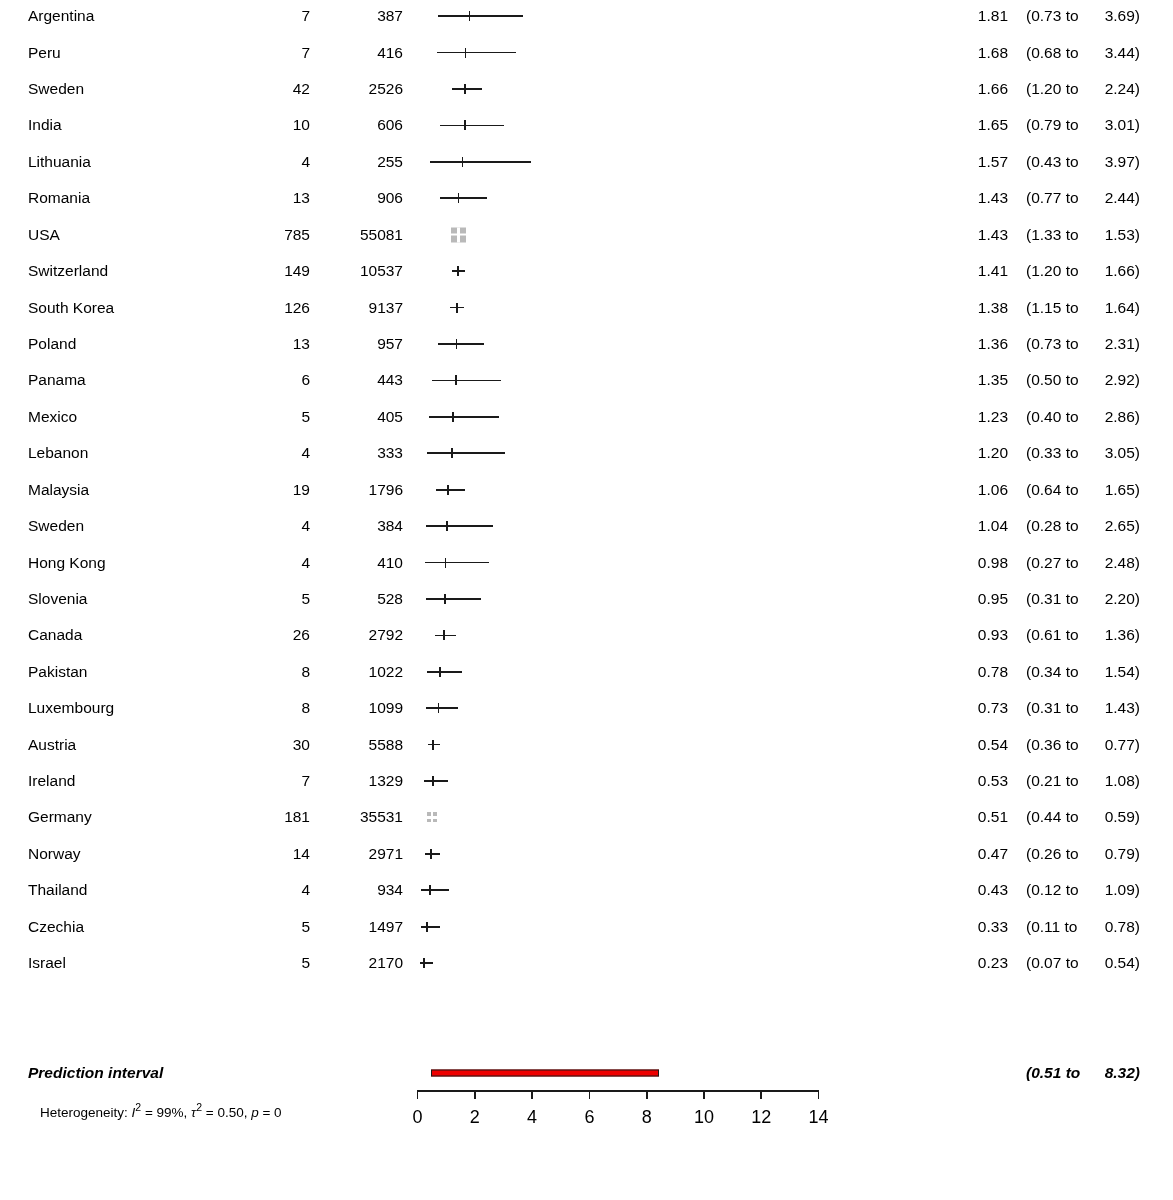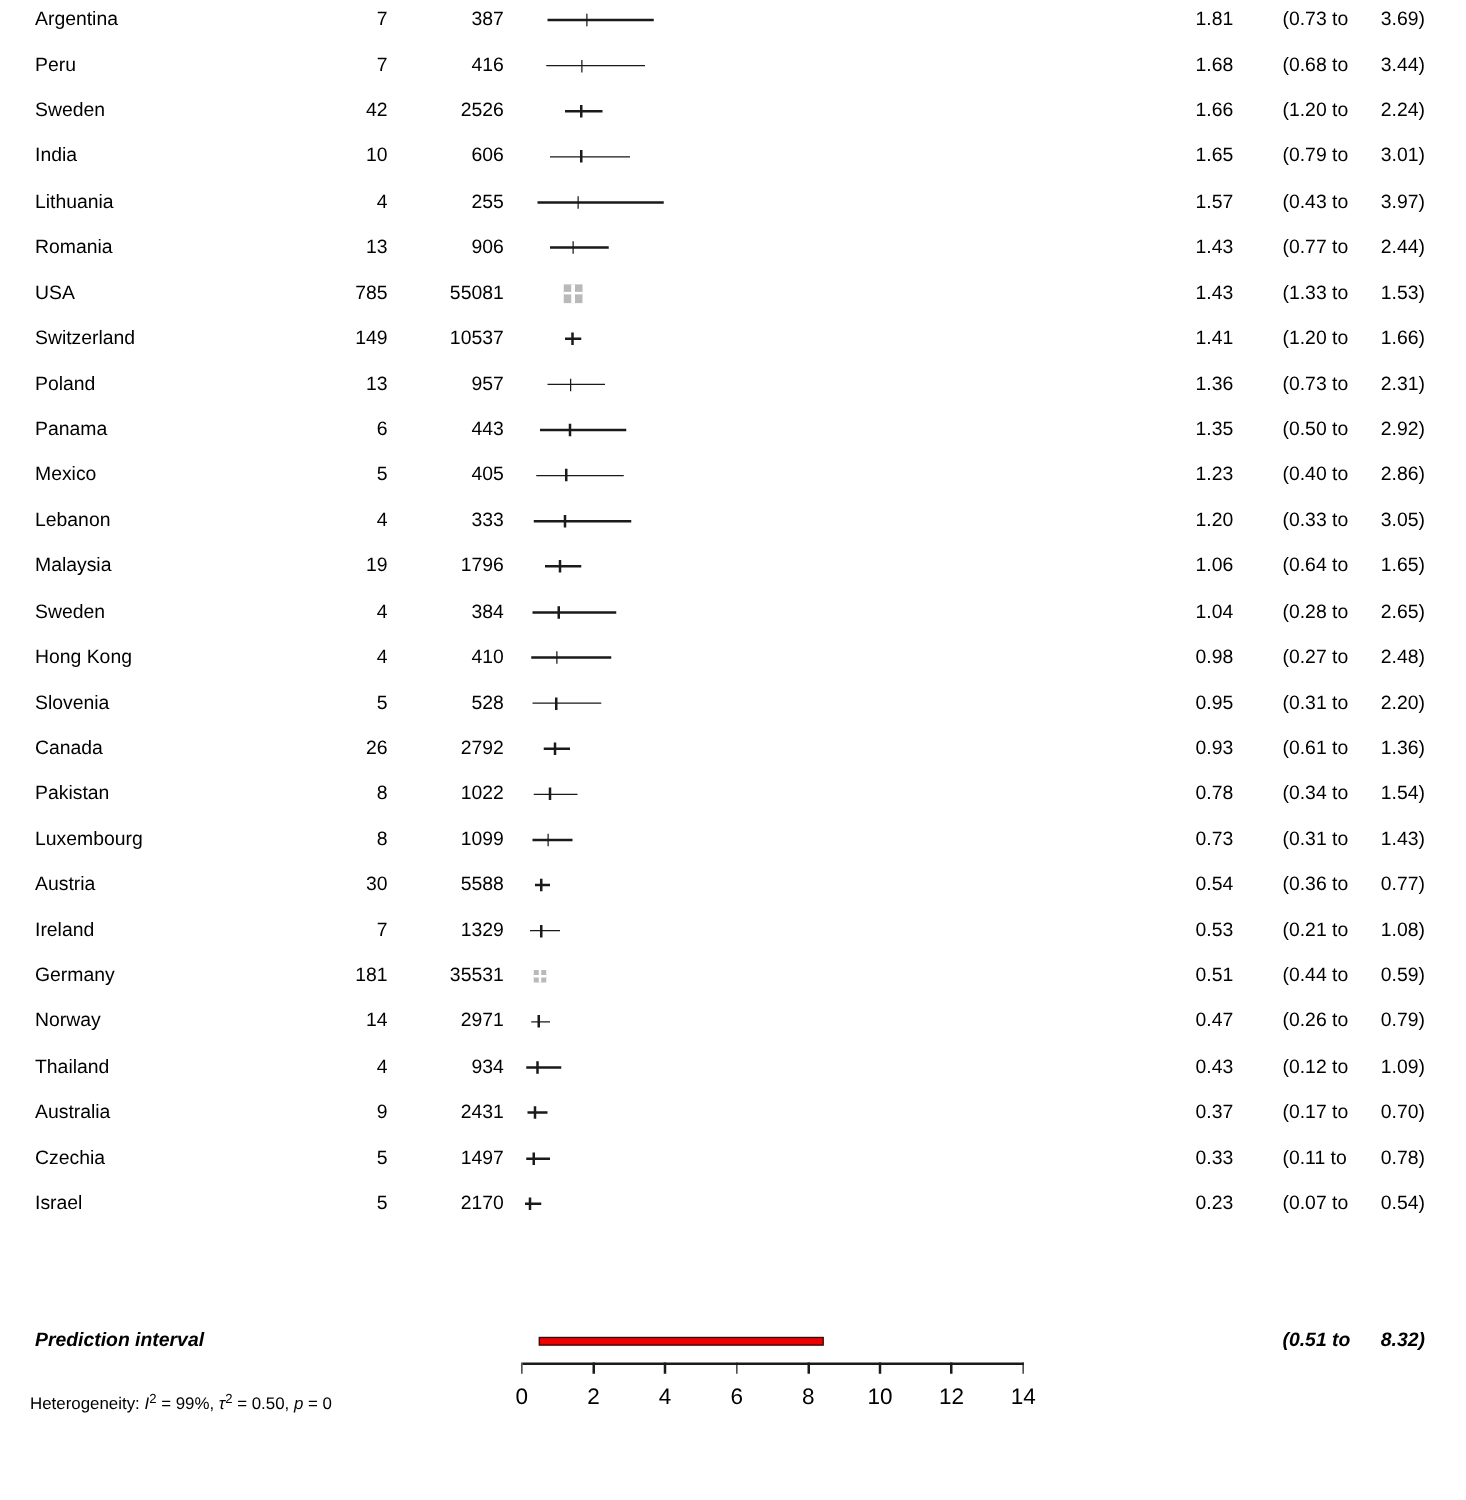--- a/index.html
+++ b/index.html
@@ -6,35 +6,35 @@
   .canvas{
     position:relative;width:1173px;height:1200px;background:#ffffff;
     font-family:"Liberation Sans",sans-serif;color:#000;font-size:15.5px;overflow:hidden;
   }
   .rows{position:absolute;left:0;top:-2px;width:100%;}
   .row{position:relative;height:36.43px;width:100%;}
   .cell{position:absolute;top:50%;transform:translateY(-50%);white-space:nowrap;}
   .country{left:28px;}
   .studies{left:225px;width:85px;text-align:right;}
   .patients{left:319px;width:84px;text-align:right;}
-  .estimate{left:935px;width:73px;text-align:center;}
+  .estimate{left:935px;width:73px;text-align:right;}
   .ci-text{left:1026px;width:114px;display:flex;justify-content:space-between;}
   .plotlayer{position:absolute;left:0;top:0;right:0;bottom:0;}
   .ci-line{position:absolute;top:50%;height:1.7px;margin-top:-0.85px;background:#1a1a1a;}
   .est-tick{position:absolute;top:50%;width:1.7px;height:10px;margin-top:-5px;background:#1a1a1a;}
   .weight-square{position:absolute;top:50%;transform:translateY(-50%);background:#b9b9b9;}
   .sq-cross-h{position:absolute;left:0;right:0;top:50%;height:2.4px;margin-top:-1.2px;background:#ffffff;}
   .sq-cross-v{position:absolute;top:0;bottom:0;left:50%;width:2.4px;margin-left:-1.2px;background:#ffffff;}
   .prediction-row{position:absolute;left:0;top:1054.5px;height:36.43px;width:100%;font-style:italic;}
   .bold{font-weight:bold;}
   .prediction-bar{position:absolute;top:50%;transform:translateY(-50%);height:5px;border:1.9px solid #1a1a1a;background:#ee0000;}
   .x-axis-line{position:absolute;height:1.8px;background:#1a1a1a;}
   .x-tick{position:absolute;width:1.8px;height:9px;background:#1a1a1a;}
   .x-tick-label{position:absolute;width:44px;text-align:center;font-size:18px;line-height:1;}
-  .het{position:absolute;left:24px;top:1101px;font-size:13.5px;margin-top:12px;}
+  .het{position:absolute;left:40px;top:1101px;font-size:13.5px;}
   .het i{font-style:italic;}
   .het sup{font-size:10.5px;}
   .footer{position:absolute;left:27px;top:1172px;font-weight:bold;font-size:16px;}
 </style>
 </head>
 <body>
 
 <div class="canvas">
 
   <div class="rows">
@@ -154,20 +154,35 @@
       <div class="est-tick" style="left: 457.046px; background: rgb(26, 26, 26);"></div>
 
     </div>
     <div class="cell estimate">1.41</div>
     <div class="cell ci-text">
       <span class="ci-lo">(1.20 to</span>
       <span class="ci-hi">1.66)</span>
     </div>
   </div>
       <div class="row">
+    <div class="cell country">South Korea</div>
+    <div class="cell studies">126</div>
+    <div class="cell patients">9137</div>
+    <div class="plotlayer">
+      <div class="ci-line" style="left: 450.447px; width: 14.0385px; background: rgb(26, 26, 26);"></div>
+      <div class="est-tick" style="left: 456.187px; background: rgb(26, 26, 26);"></div>
+
+    </div>
+    <div class="cell estimate">1.38</div>
+    <div class="cell ci-text">
+      <span class="ci-lo">(1.15 to</span>
+      <span class="ci-hi">1.64)</span>
+    </div>
+  </div>
+      <div class="row">
     <div class="cell country">Poland</div>
     <div class="cell studies">13</div>
     <div class="cell patients">957</div>
     <div class="plotlayer">
       <div class="ci-line" style="left: 438.414px; width: 45.267px; background: rgb(26, 26, 26);"></div>
       <div class="est-tick" style="left: 455.614px; background: rgb(26, 26, 26);"></div>
 
     </div>
     <div class="cell estimate">1.36</div>
     <div class="cell ci-text">
@@ -393,35 +408,20 @@
     <div class="cell patients">934</div>
     <div class="plotlayer">
       <div class="ci-line" style="left: 420.938px; width: 27.7905px; background: rgb(26, 26, 26);"></div>
       <div class="est-tick" style="left: 428.969px; background: rgb(26, 26, 26);"></div>
 
     </div>
     <div class="cell estimate">0.43</div>
     <div class="cell ci-text">
       <span class="ci-lo">(0.12 to</span>
       <span class="ci-hi">1.09)</span>
-    </div>
-  </div>
-      <div class="row">
-    <div class="cell country">Australia</div>
-    <div class="cell studies">9</div>
-    <div class="cell patients">2431</div>
-    <div class="plotlayer">
-      <div class="ci-line" style="left: 422.37px; width: 15.1845px; background: rgb(26, 26, 26);"></div>
-      <div class="est-tick" style="left: 427.25px; background: rgb(26, 26, 26);"></div>
-
-    </div>
-    <div class="cell estimate">0.37</div>
-    <div class="cell ci-text">
-      <span class="ci-lo">(0.17 to</span>
-      <span class="ci-hi">0.70)</span>
     </div>
   </div>
       <div class="row">
     <div class="cell country">Czechia</div>
     <div class="cell studies">5</div>
     <div class="cell patients">1497</div>
     <div class="plotlayer">
       <div class="ci-line" style="left: 420.651px; width: 19.1955px; background: rgb(26, 26, 26);"></div>
       <div class="est-tick" style="left: 426.104px; background: rgb(26, 26, 26);"></div>
 

